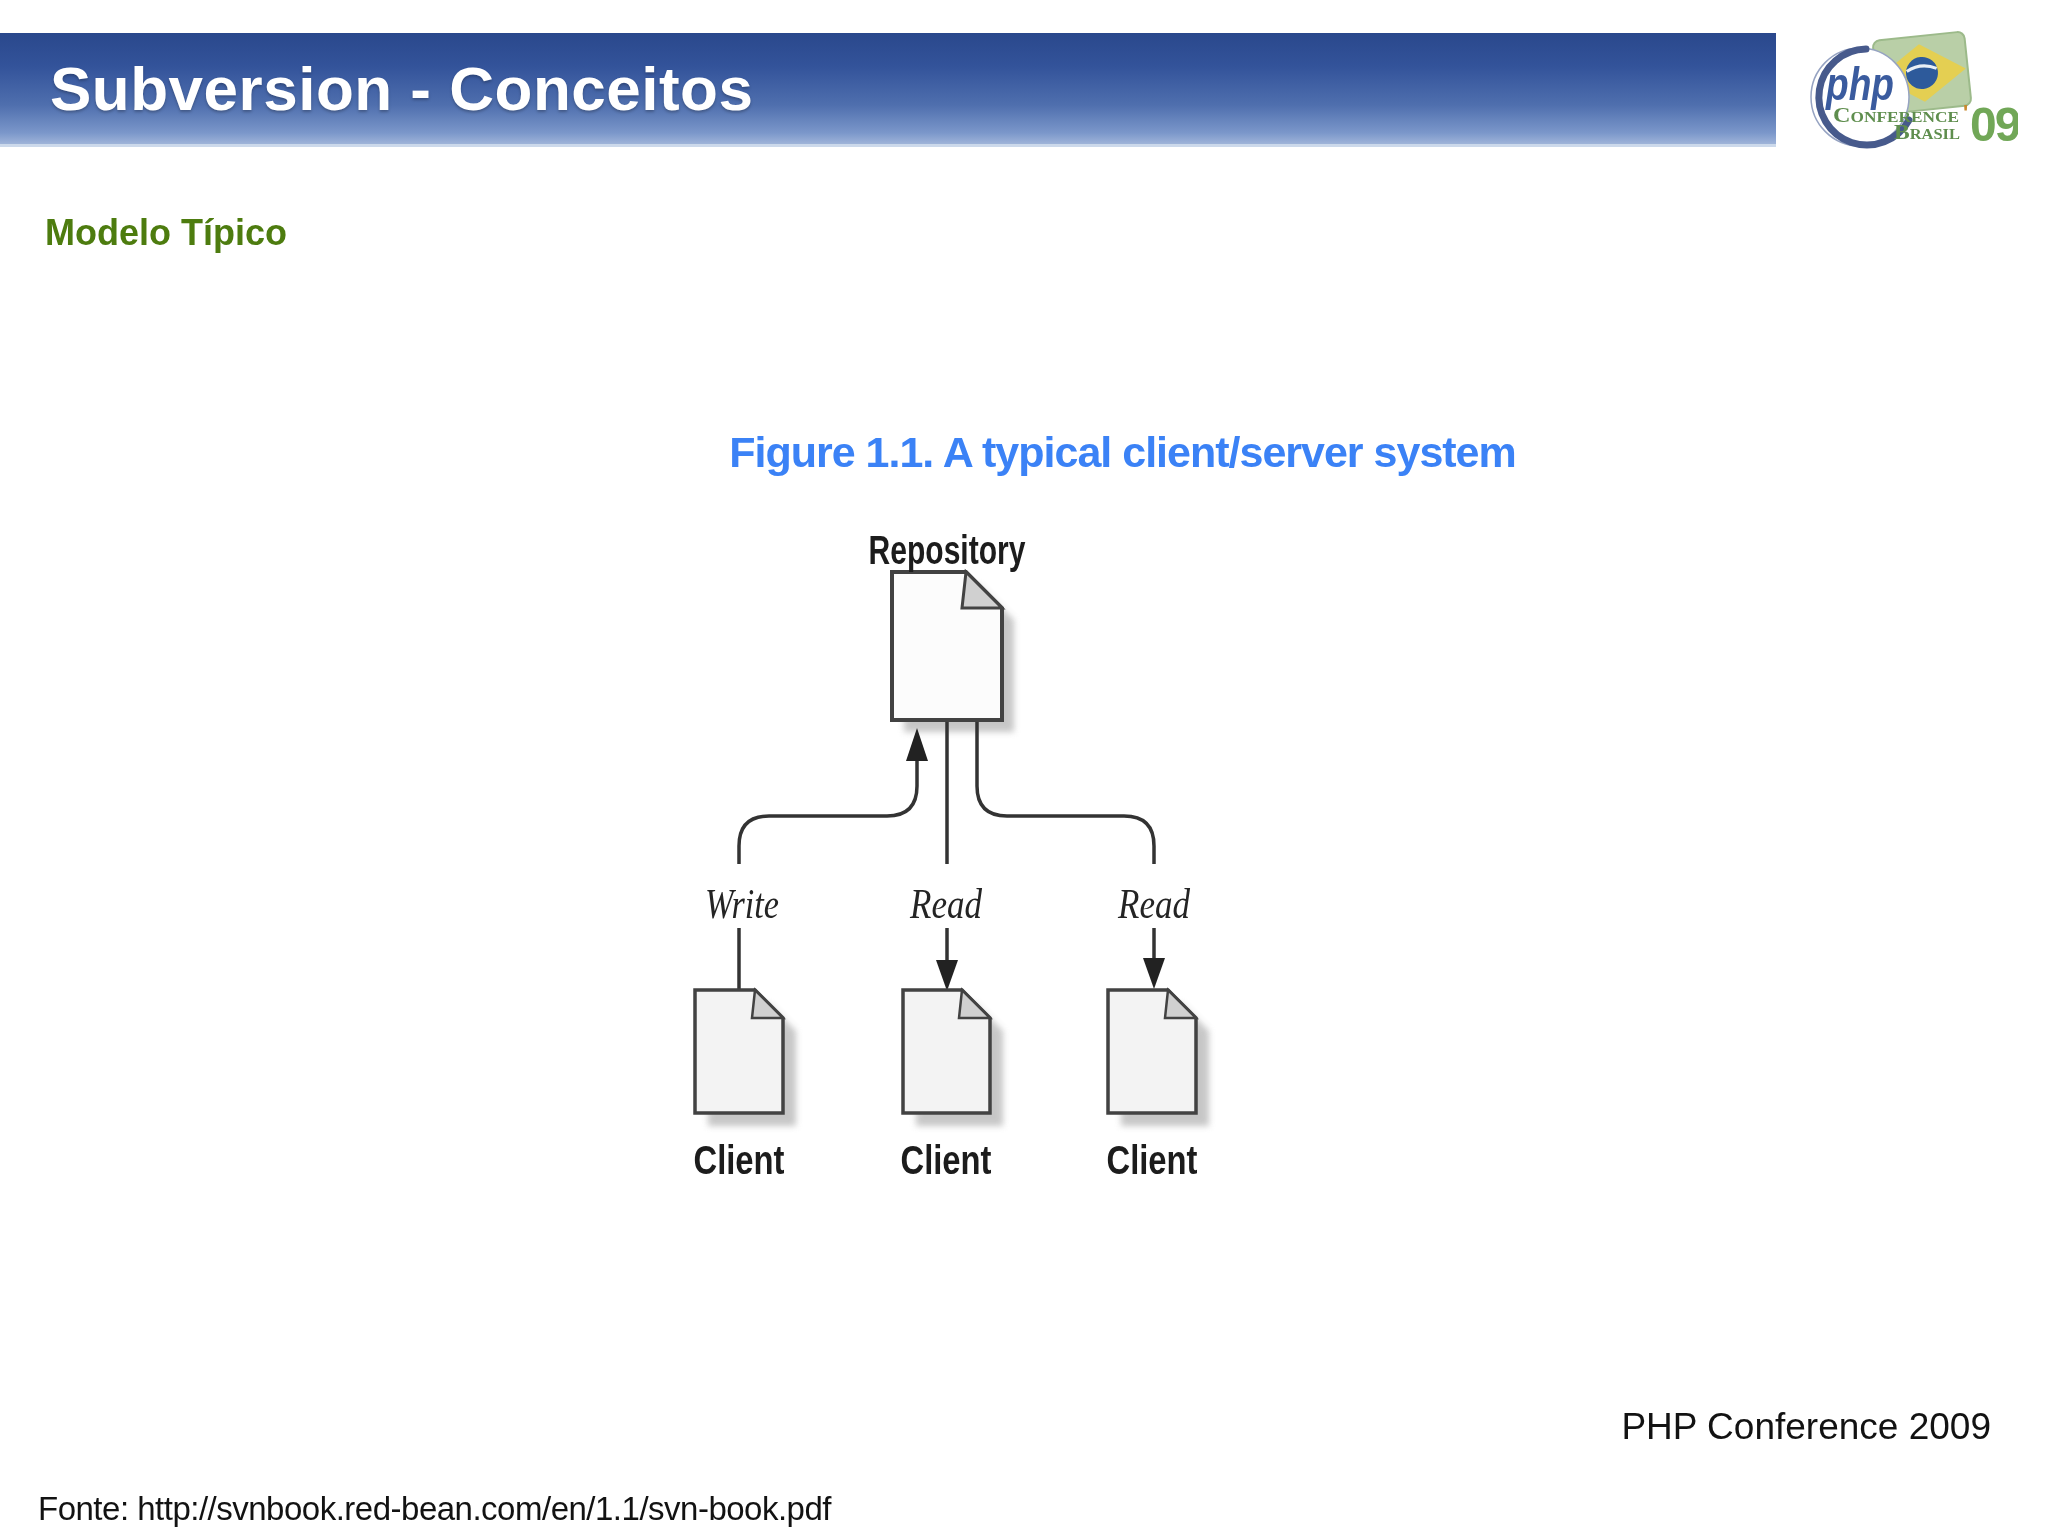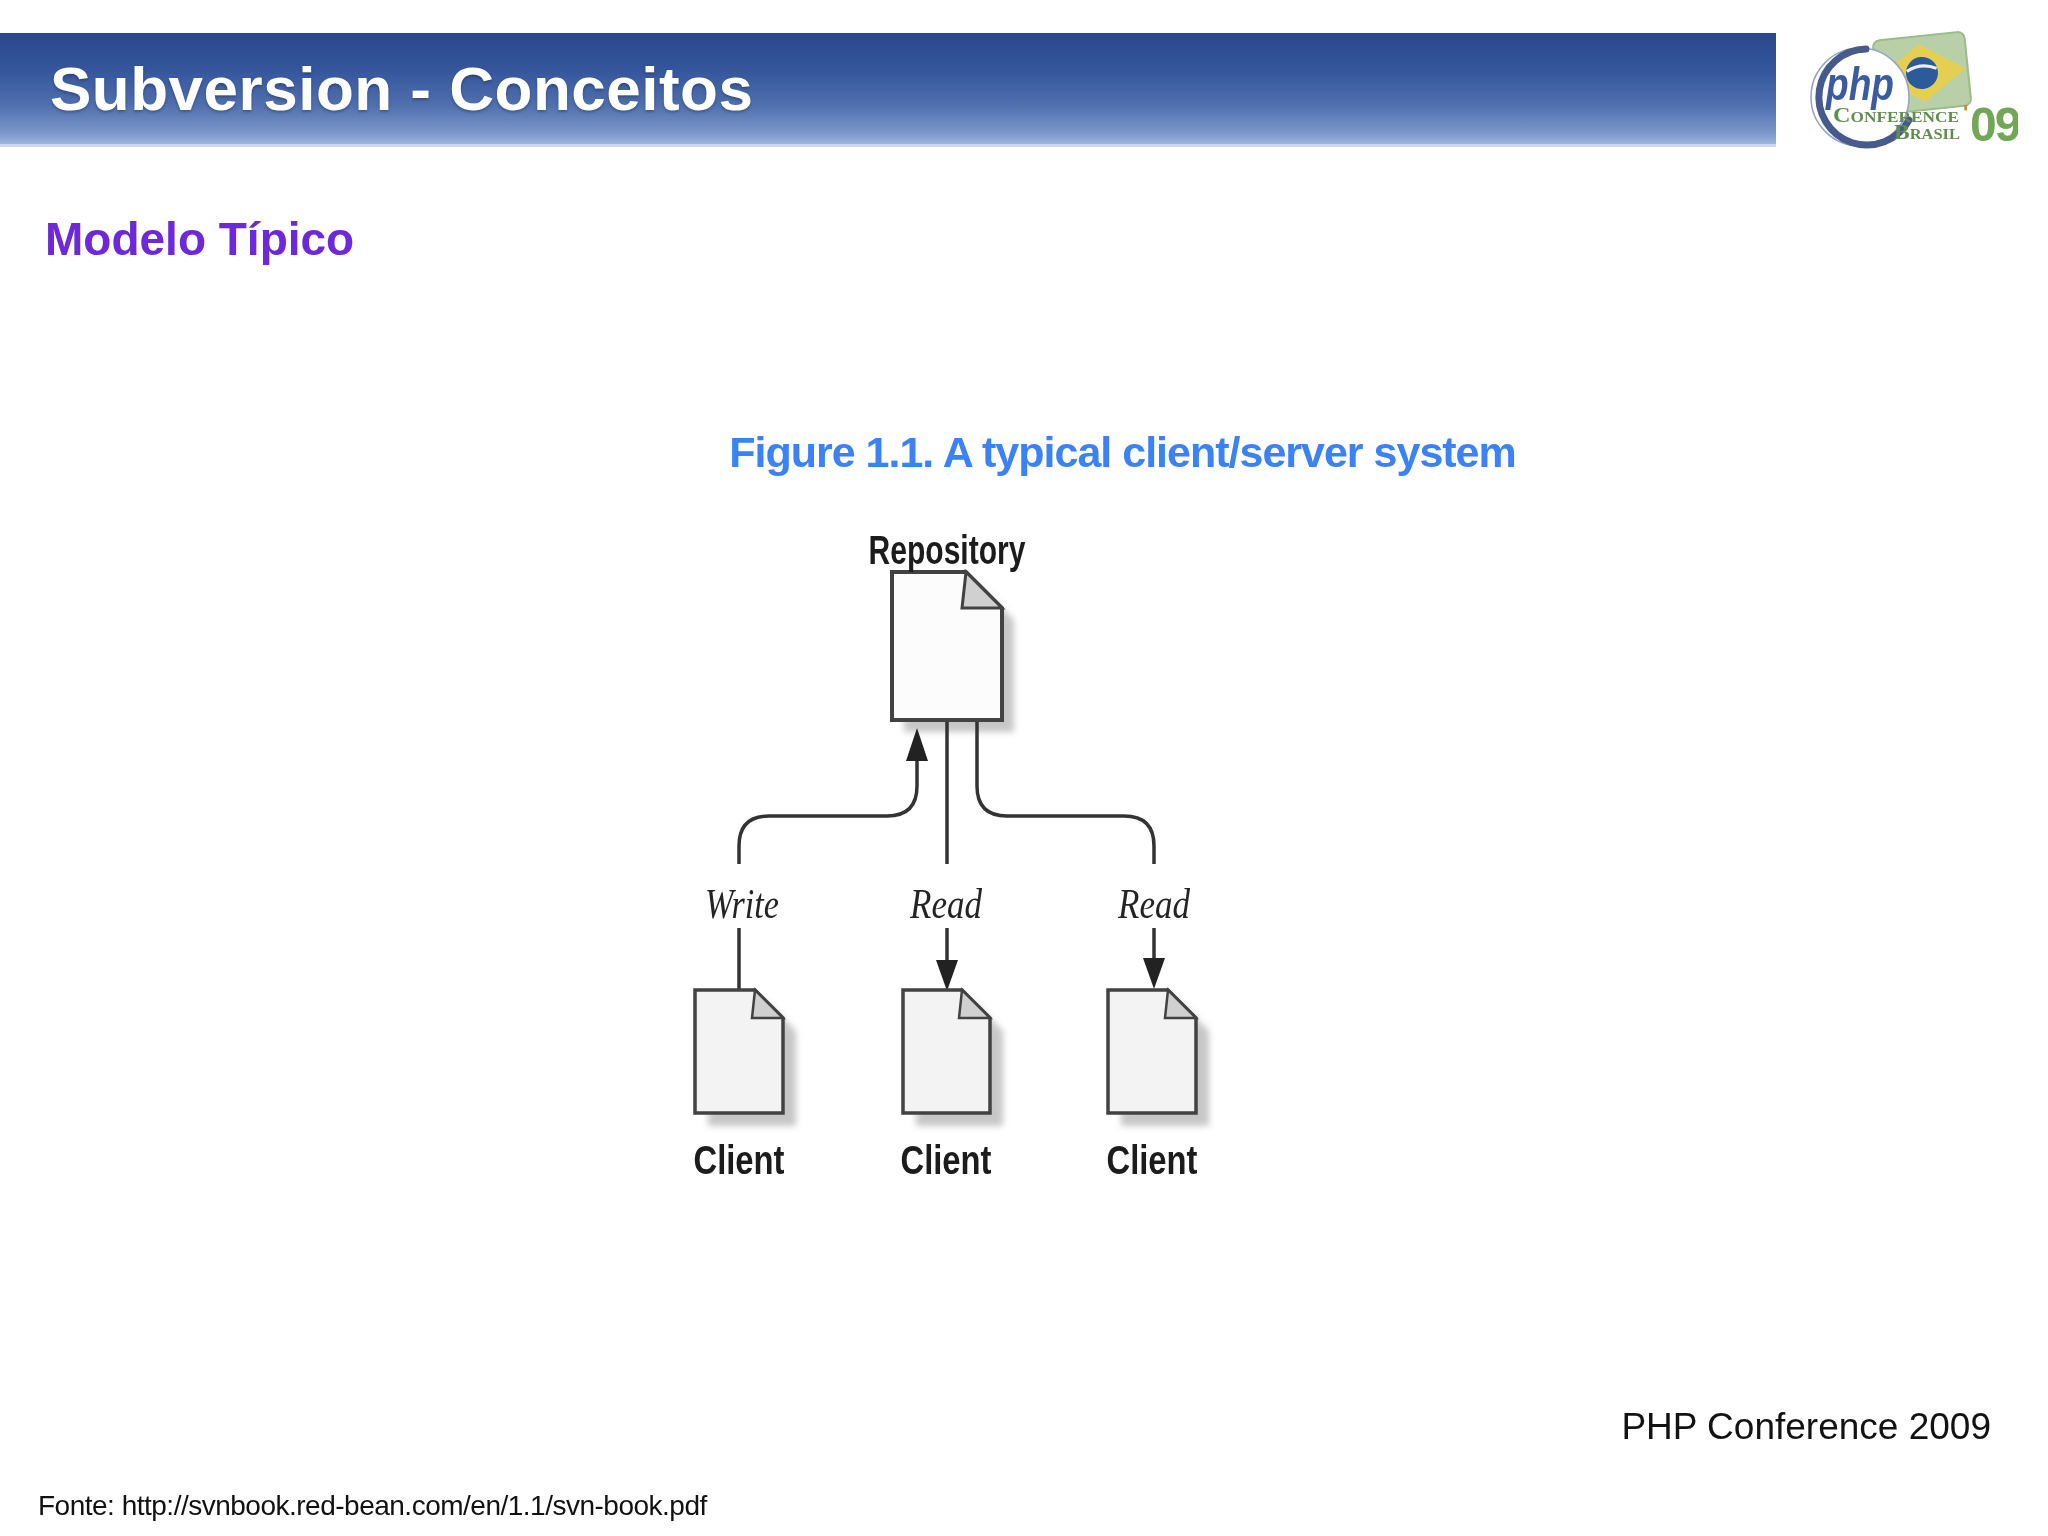--- a/index.html
+++ b/index.html
@@ -12,32 +12,32 @@
     background:linear-gradient(180deg,#2a488c 0%,#33539a 30%,#4f6fae 65%,#7b97ca 90%,#9fb4d9 100%);
     border-bottom:3px solid #ccd9eb;
     display:flex;align-items:center;box-sizing:border-box;padding-left:50px;text-align:right;
   }
   .header-title{
     color:#ffffff;font-size:62px;font-weight:bold;letter-spacing:.5px;
     text-shadow:0 2px 3px rgba(0,0,0,.25);
   }
   .logo{position:absolute;left:1806px;top:26px;width:212px;height:132px;}
   .section-title{
-    position:absolute;left:45px;top:212px;font-size:46px;font-weight:bold;color:#6d28d9;
+    position:absolute;left:45px;top:212px;font-size:36px;font-weight:bold;color:#4d7c0f;
   }
   .figure-caption{
     position:absolute;left:640px;top:428px;width:965px;text-align:center;
     font-size:43px;font-weight:bold;color:#3b82f6;letter-spacing:-1px;
   }
   .diagram{position:absolute;left:650px;top:520px;width:620px;height:700px;}
   .footer-right{
     position:absolute;right:57px;top:1406px;font-size:37px;color:#121212;
   }
   .footer-source{
-    position:absolute;left:38px;top:1490px;font-size:28px;color:#121212;letter-spacing:-.5px;
+    position:absolute;left:38px;top:1490px;font-size:33px;color:#121212;letter-spacing:-.5px;
   }
   svg text{font-family:"Liberation Sans",sans-serif;}
   .fig-label{font-weight:bold;fill:#1c1c1c;}
   .script-label{font-family:"Liberation Serif",serif;font-style:italic;fill:#242424;}
   .logo-serif{font-family:"Liberation Serif",serif;font-variant:small-caps;font-weight:bold;fill:#5f8e4e;}
 </style>
 </head>
 <body>
 
 <div class="header-bar">

